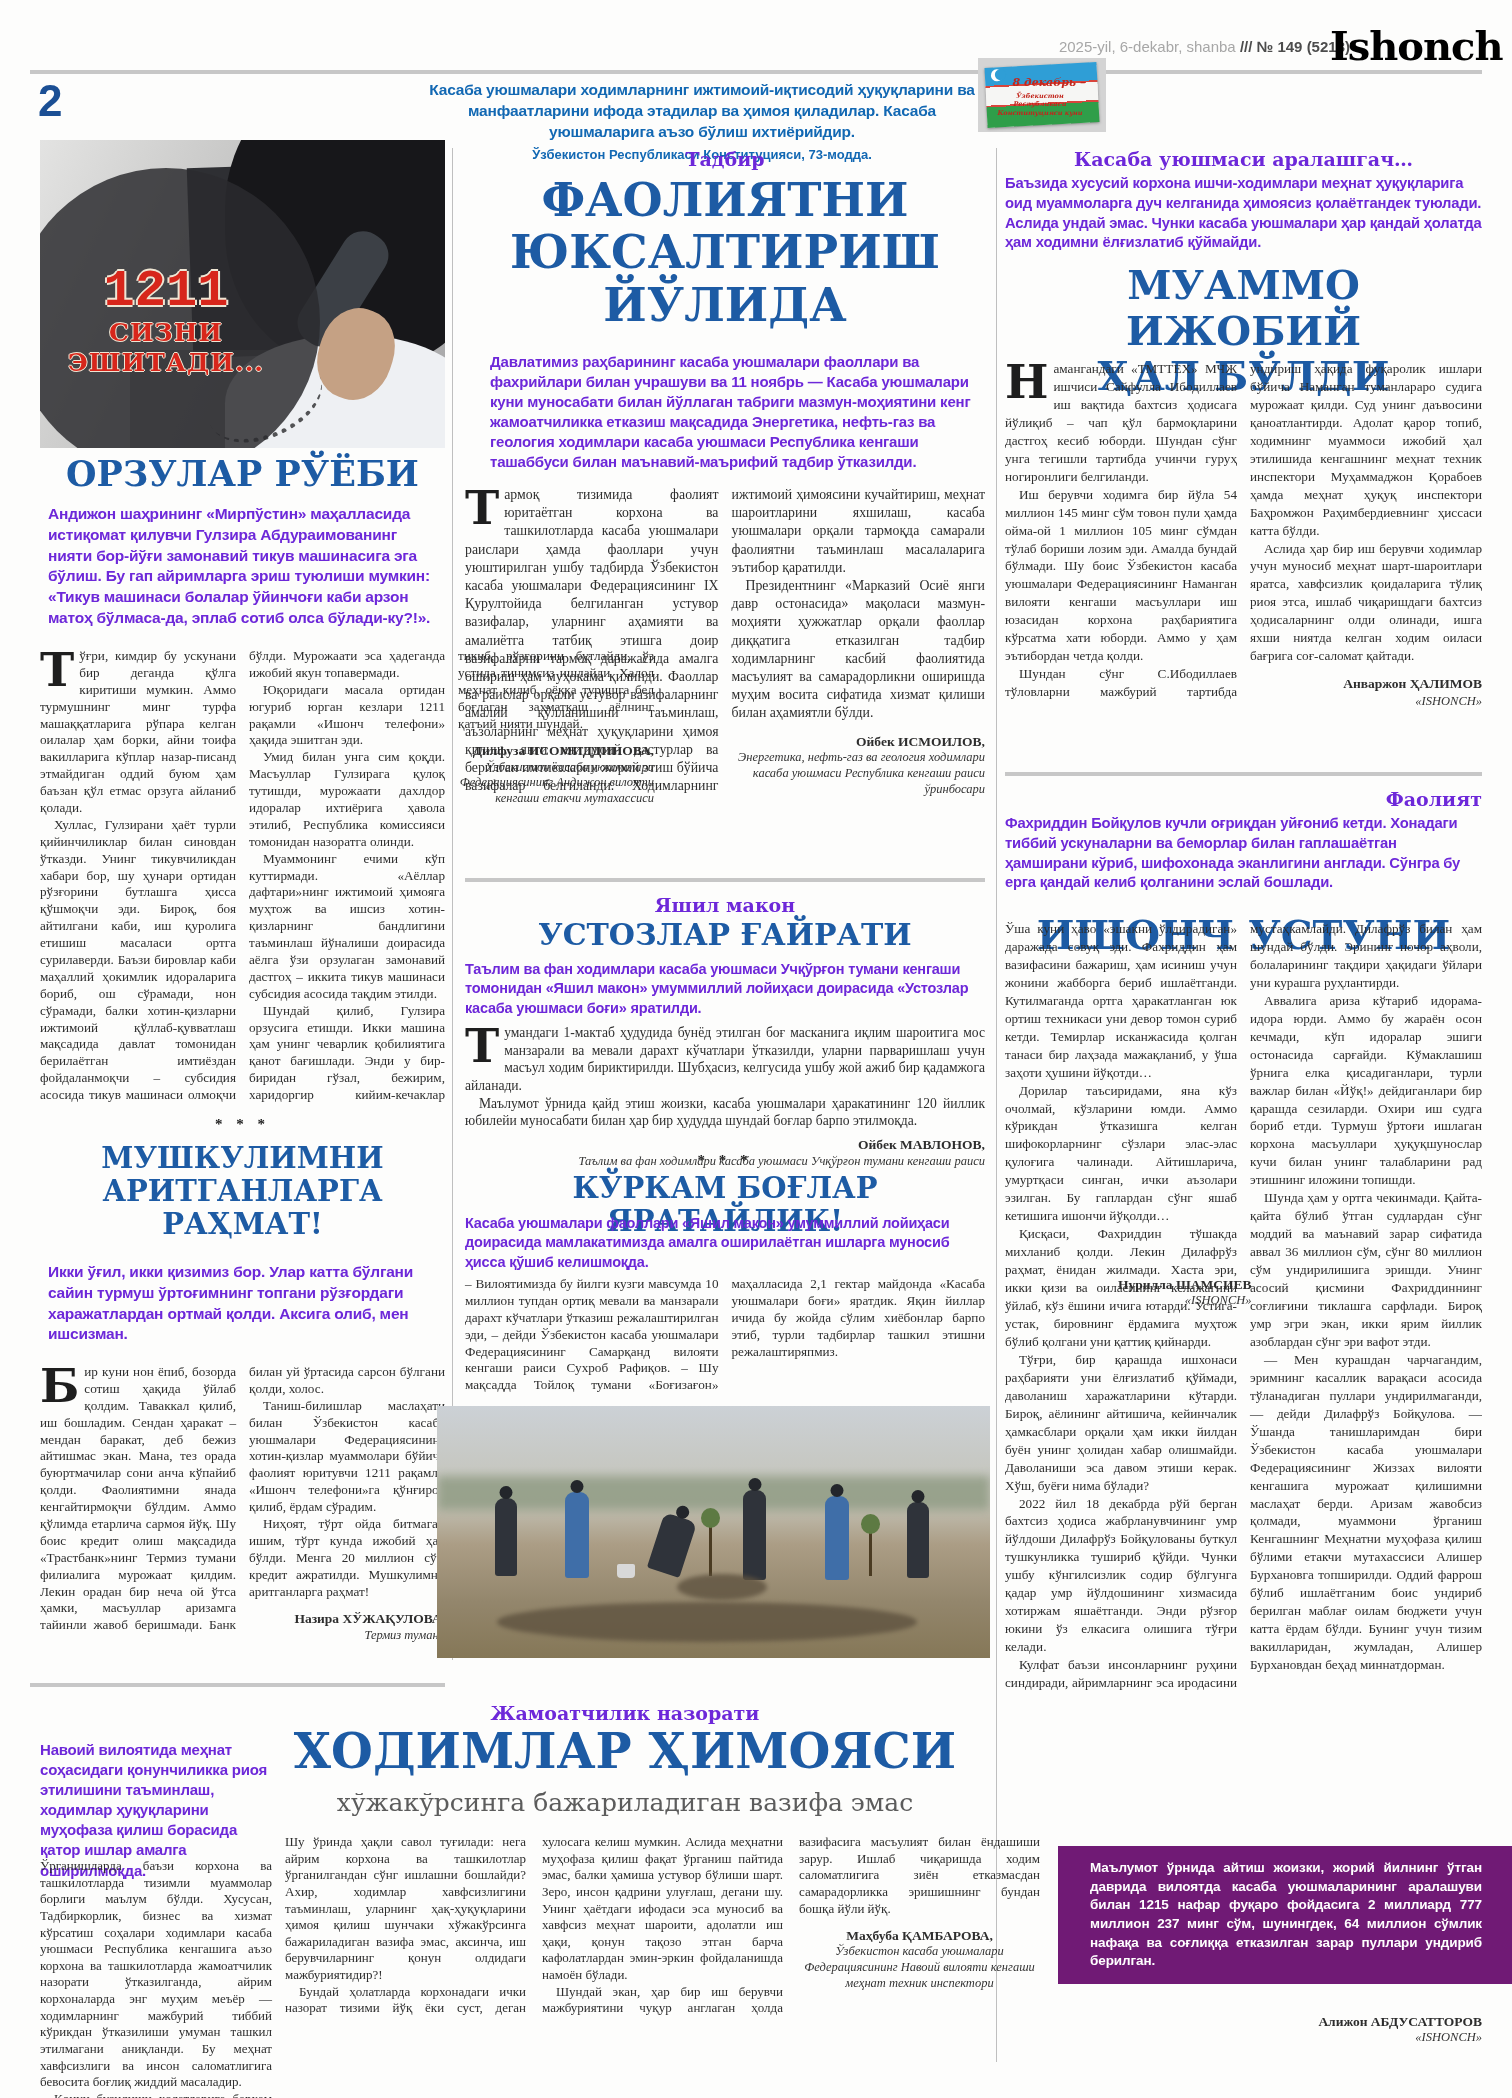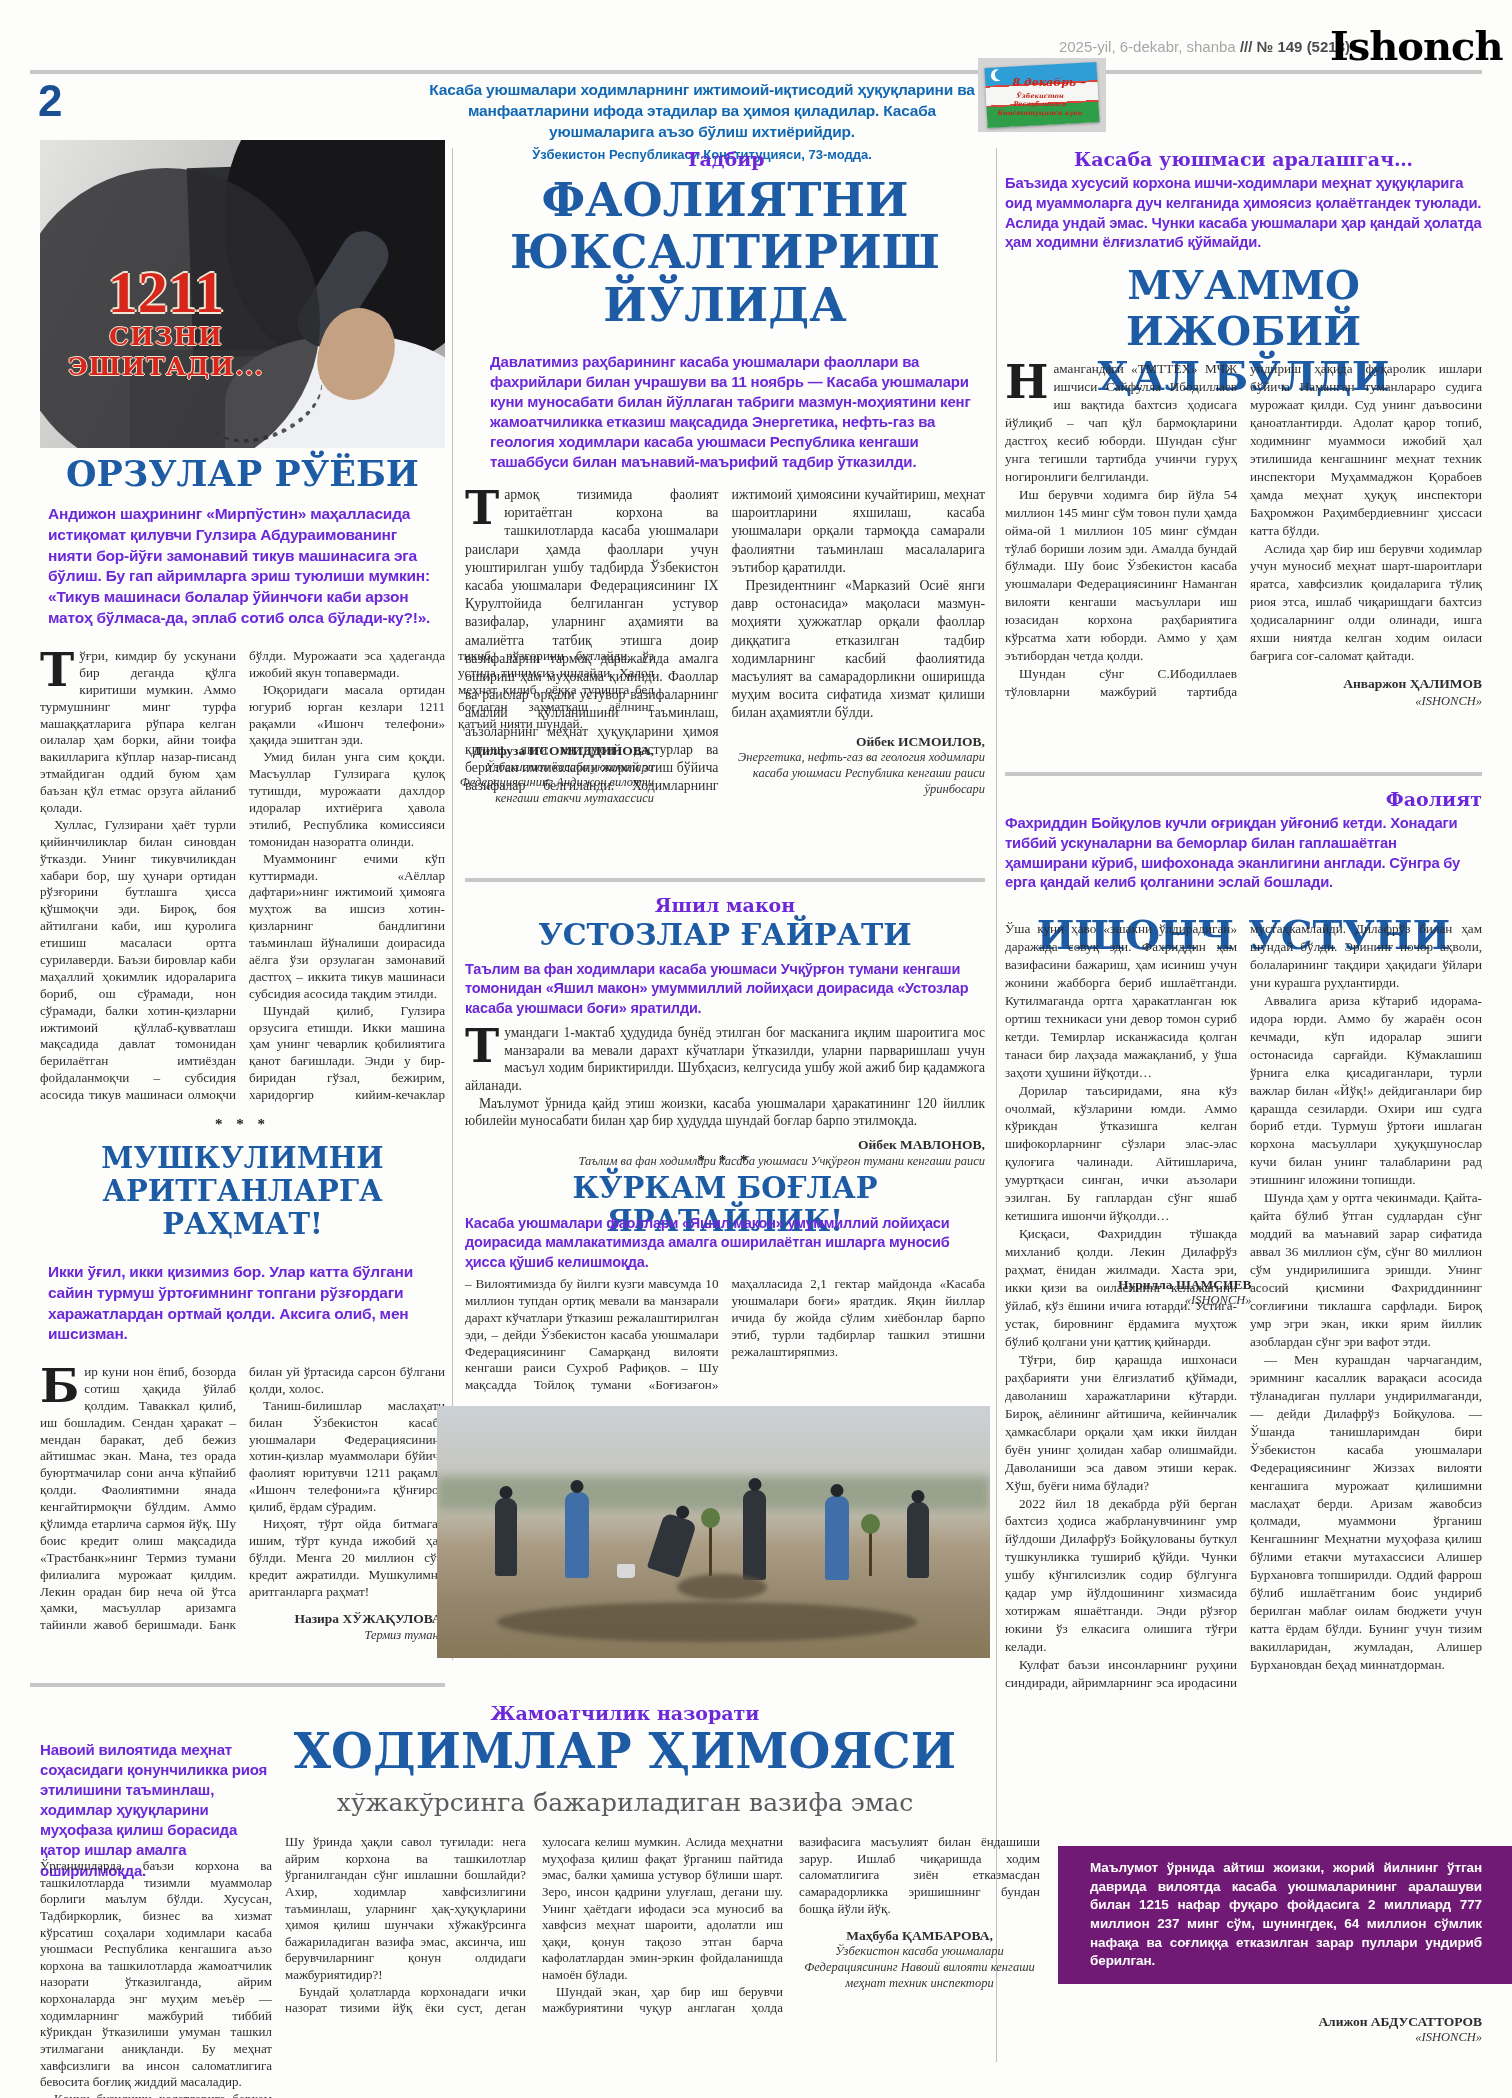--- a/index.html
+++ b/index.html
@@ -44,21 +44,21 @@
   .photo1{background:linear-gradient(115deg,#e3e3e2 0%,#c2c2c1 45%,#a7a7a8 100%);overflow:hidden;}
   .monitor{position:absolute;left:150px;top:26px;width:130px;height:190px;background:#2e2f33;transform:rotate(-2deg);}
   .deskshadow{position:absolute;left:90px;top:210px;width:260px;height:100px;background:#6e6e70;opacity:.55;}
   .hair{position:absolute;right:-50px;top:-70px;width:270px;height:300px;background:#17171a;border-radius:46%;}
   .shoulder{position:absolute;right:-30px;bottom:-38px;width:250px;height:150px;background:#eef0f3;border-radius:45% 45% 0 0;}
   .handset{position:absolute;right:78px;top:86px;width:48px;height:126px;background:#3c4046;border-radius:22px;transform:rotate(32deg);}
   .hand{position:absolute;right:52px;top:168px;width:74px;height:92px;background:#c5a184;border-radius:46%;transform:rotate(18deg);}
   .cord{position:absolute;right:120px;bottom:10px;width:120px;height:70px;border-bottom:5px dotted #2c2c2e;border-radius:50%;transform:rotate(-24deg);opacity:.8;}
   .circle{position:absolute;left:-28px;top:28px;width:308px;height:308px;border-radius:50%;background:rgba(43,43,46,0.84);
           display:flex;flex-direction:column;align-items:center;justify-content:center;text-align:center;}
-  .hotnum{font-family:Liberation Serif, serif;font-weight:bold;font-size:60px;line-height:1;color:#d7261b;
+  .hotnum{font-family:Liberation Mono, monospace;font-weight:bold;font-size:52px;line-height:1;color:#d7261b;
           text-shadow:2px 0 0 #efe6d4,-2px 0 0 #efe6d4,0 2px 0 #efe6d4,0 -2px 0 #efe6d4;}
   .hotcap{font-family:"DejaVu Serif",serif;font-weight:bold;font-size:25px;line-height:1.2;color:#d7261b;letter-spacing:1px;
           text-shadow:1px 0 0 #efe6d4,-1px 0 0 #efe6d4,0 1px 0 #efe6d4,0 -1px 0 #efe6d4;}
   
   .photo2{background:linear-gradient(180deg,#ccd1d6 0%,#c3c2b6 38%,#ab9d85 55%,#93866c 78%,#857757 100%);overflow:hidden;}
   .treeline{position:absolute;left:0;top:70px;width:100%;height:34px;background:#8e9a82;filter:blur(5px);opacity:.8;}
   .fig{position:absolute;background:#2f333a;border-radius:9px 9px 3px 3px;}
   .fig:before{content:"";position:absolute;left:50%;top:-12px;transform:translateX(-50%);width:13px;height:13px;border-radius:50%;background:#23262b;}
   .vest{background:#3f6ea8 !important;}
   .sapling{position:absolute;width:3px;background:#4a3b22;}

